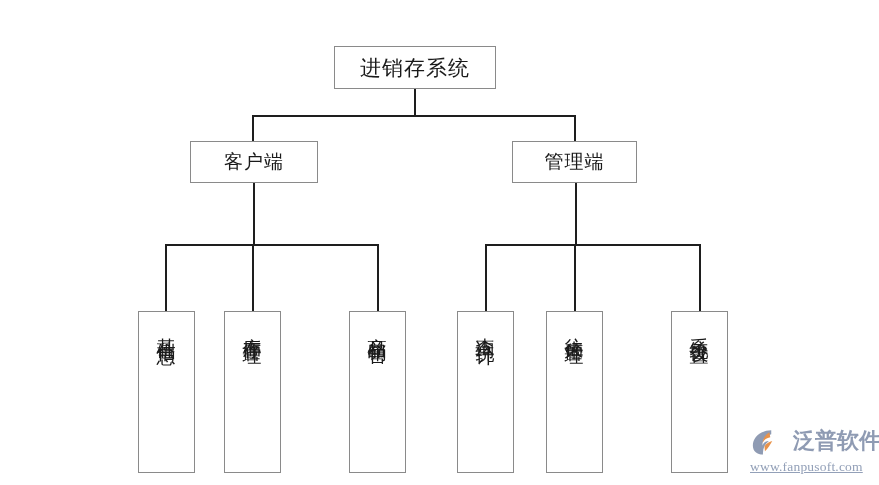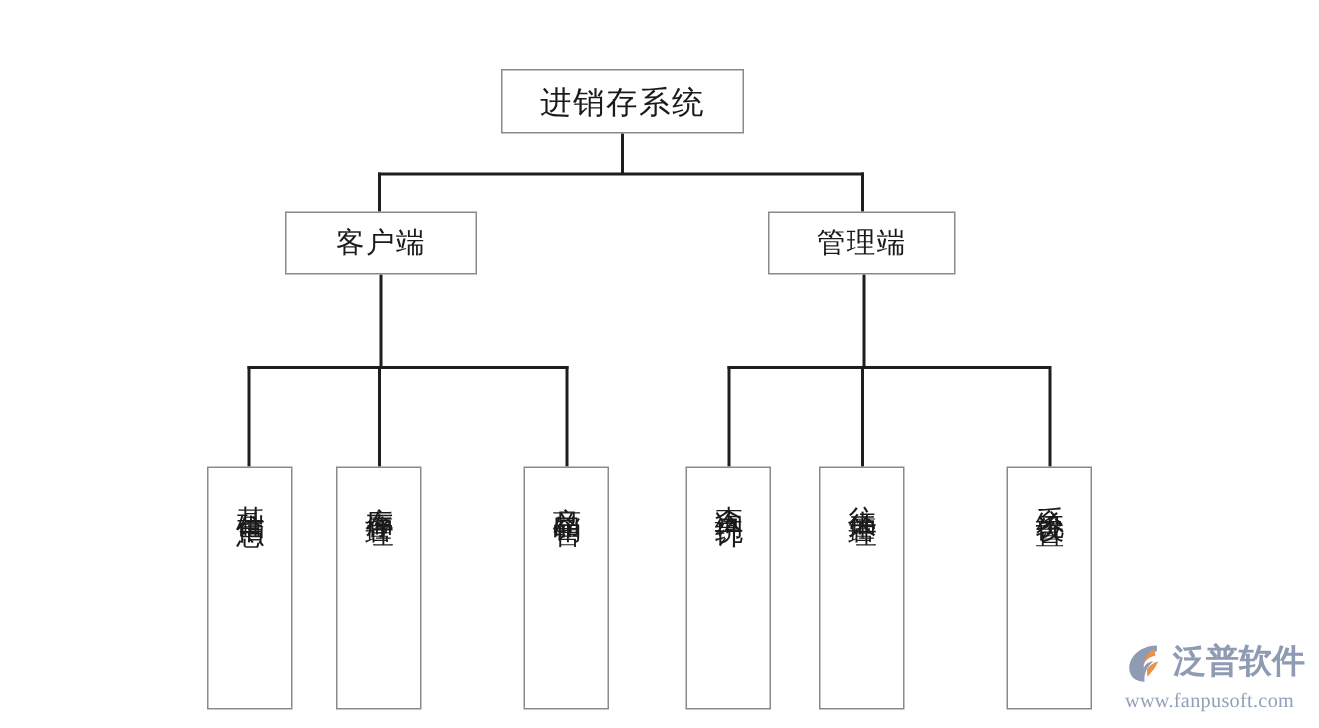--- a/index.html
+++ b/index.html
@@ -65,21 +65,21 @@
     position: absolute;
     left: 748px;
     top: 424px;
     width: 128px;
     height: 56px;
     user-select: none;
   }
   #wm-row {
     display: flex;
     align-items: center;
-    gap: 3px;
+    gap: 14px;
     height: 34px;
   }
   #wm-mark {
     width: 31px;
     height: 31px;
     flex: 0 0 31px;
   }
   #wm-cn {
     font-family: "Liberation Sans", "DejaVu Sans", sans-serif;
     font-size: 22px;
@@ -90,20 +90,21 @@
     white-space: nowrap;
   }
   #wm-url {
     font-family: "Liberation Serif", "DejaVu Serif", serif;
     font-size: 13.5px;
     color: #93a0b8;
     letter-spacing: 0.2px;
     margin-top: 1px;
     margin-left: 2px;
     white-space: nowrap;
+    text-decoration: underline;
   }
 </style>
 </head>
 <body>
 
 <div id="canvas">
 
   <div class="line vline" style="left:414px; top:88px; height:28px;"></div>
 
   <div class="line hline" style="left:252px; top:115px; width:324px;"></div>

